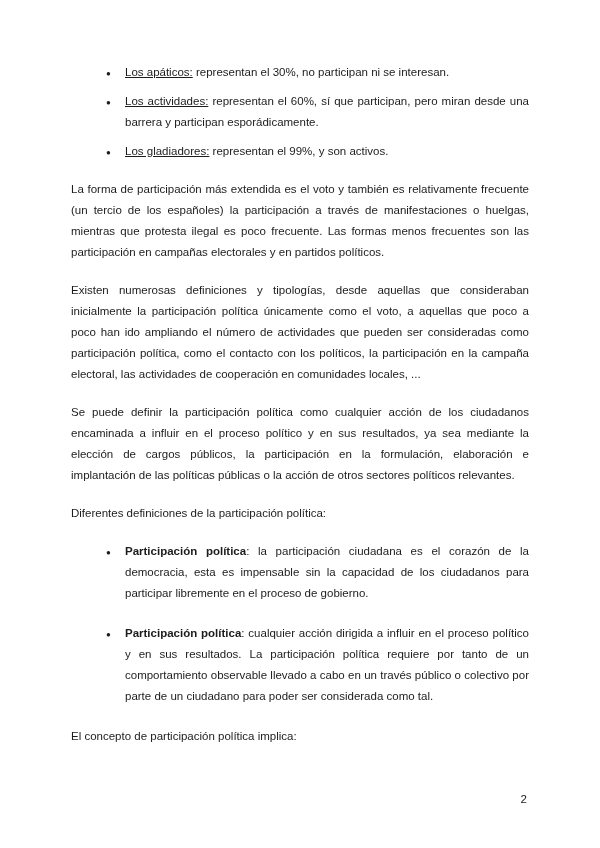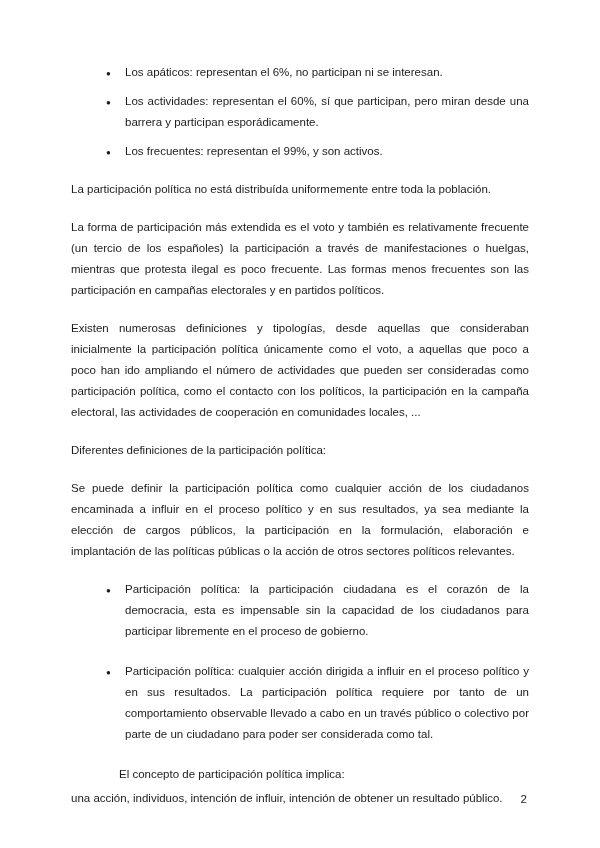--- a/index.html
+++ b/index.html
@@ -24,21 +24,20 @@
     right: 71px;
     top: 62px;
   }
   .para {
     margin: 0 0 17px 0;
     line-height: 21px;
     text-align: justify;
   }
   .para.tight {
     margin-bottom: 3px;
-    margin-left: 48px;
   }
   ul.doc-list {
     list-style: none;
     margin: 0 0 17px 0;
     padding: 0 0 0 54px;
   }
   ul.doc-list li {
     position: relative;
     line-height: 21px;
     text-align: justify;
@@ -48,71 +47,69 @@
     margin-bottom: 19px;
   }
   .bullet {
     position: absolute;
     left: -19px;
     top: 1px;
     font-size: 8px;
     line-height: 21px;
     color: #1c1c1c;
   }
-  .u { }
-  .b { font-weight: normal; }
+  .u { text-decoration: underline; }
+  .b { font-weight: bold; }
   .page-number {
     position: absolute;
     right: 73px;
     bottom: 42px;
     font-size: 11.5px;
     line-height: 14px;
   }
 </style>
 </head>
 <body>
 
 <div class="page">
   <div class="content">
 
     <ul class="doc-list">
       <li>
         <span class="bullet">●</span>
-        <span class="u">Los apáticos:</span><span> representan el 6%, no participan ni se interesan.</span>
+        <span class="u">Los apáticos:</span><span> representan el 30%, no participan ni se interesan.</span>
       </li>
       <li>
         <span class="bullet">●</span>
         <span class="u">Los actividades:</span><span> representan el 60%, sí que participan, pero miran desde una barrera y participan esporádicamente.</span>
       </li>
       <li>
         <span class="bullet">●</span>
-        <span class="u">Los frecuentes:</span><span> representan el 99%, y son activos.</span>
+        <span class="u">Los gladiadores:</span><span> representan el 99%, y son activos.</span>
       </li>
     </ul>
 
-    <p class="para">La participación política no está distribuída uniformemente entre toda la población.</p>
 
     <p class="para">La forma de participación más extendida es el voto y también es relativamente frecuente (un tercio de los españoles) la participación a través de manifestaciones o huelgas, mientras que protesta ilegal es poco frecuente. Las formas menos frecuentes son las participación en campañas electorales y en partidos políticos.</p>
 
     <p class="para">Existen numerosas definiciones y tipologías, desde aquellas que consideraban inicialmente la participación política únicamente como el voto, a aquellas que poco a poco han ido ampliando el número de actividades que pueden ser consideradas como participación política, como el contacto con los políticos, la participación en la campaña electoral, las actividades de cooperación en comunidades locales, ...</p>
 
+    <p class="para">Se puede definir la participación política como cualquier acción de los ciudadanos encaminada a influir en el proceso político y en sus resultados, ya sea mediante la elección de cargos públicos, la participación en la formulación, elaboración e implantación de las políticas públicas o la acción de otros sectores políticos relevantes.</p>
+
     <p class="para">Diferentes definiciones de la participación política:</p>
-
-    <p class="para">Se puede definir la participación política como cualquier acción de los ciudadanos encaminada a influir en el proceso político y en sus resultados, ya sea mediante la elección de cargos públicos, la participación en la formulación, elaboración e implantación de las políticas públicas o la acción de otros sectores políticos relevantes.</p>
 
     <ul class="doc-list spread">
       <li>
         <span class="bullet">●</span>
         <span class="b">Participación política</span><span>: la participación ciudadana es el corazón de la democracia, esta es impensable sin la capacidad de los ciudadanos para participar libremente en el proceso de gobierno.</span>
       </li>
       <li>
         <span class="bullet">●</span>
         <span class="b">Participación política</span><span>: cualquier acción dirigida a influir en el proceso político y en sus resultados. La participación política requiere por tanto de un comportamiento observable llevado a cabo en un través público o colectivo por parte de un ciudadano para poder ser considerada como tal.</span>
       </li>
     </ul>
 
     <p class="para tight">El concepto de participación política implica:</p>
-    <p class="para">una acción, individuos, intención de influir, intención de obtener un resultado público.</p>
 
   </div>
 
   <div class="page-number">2</div>
 </div>
 
 </body></html>

